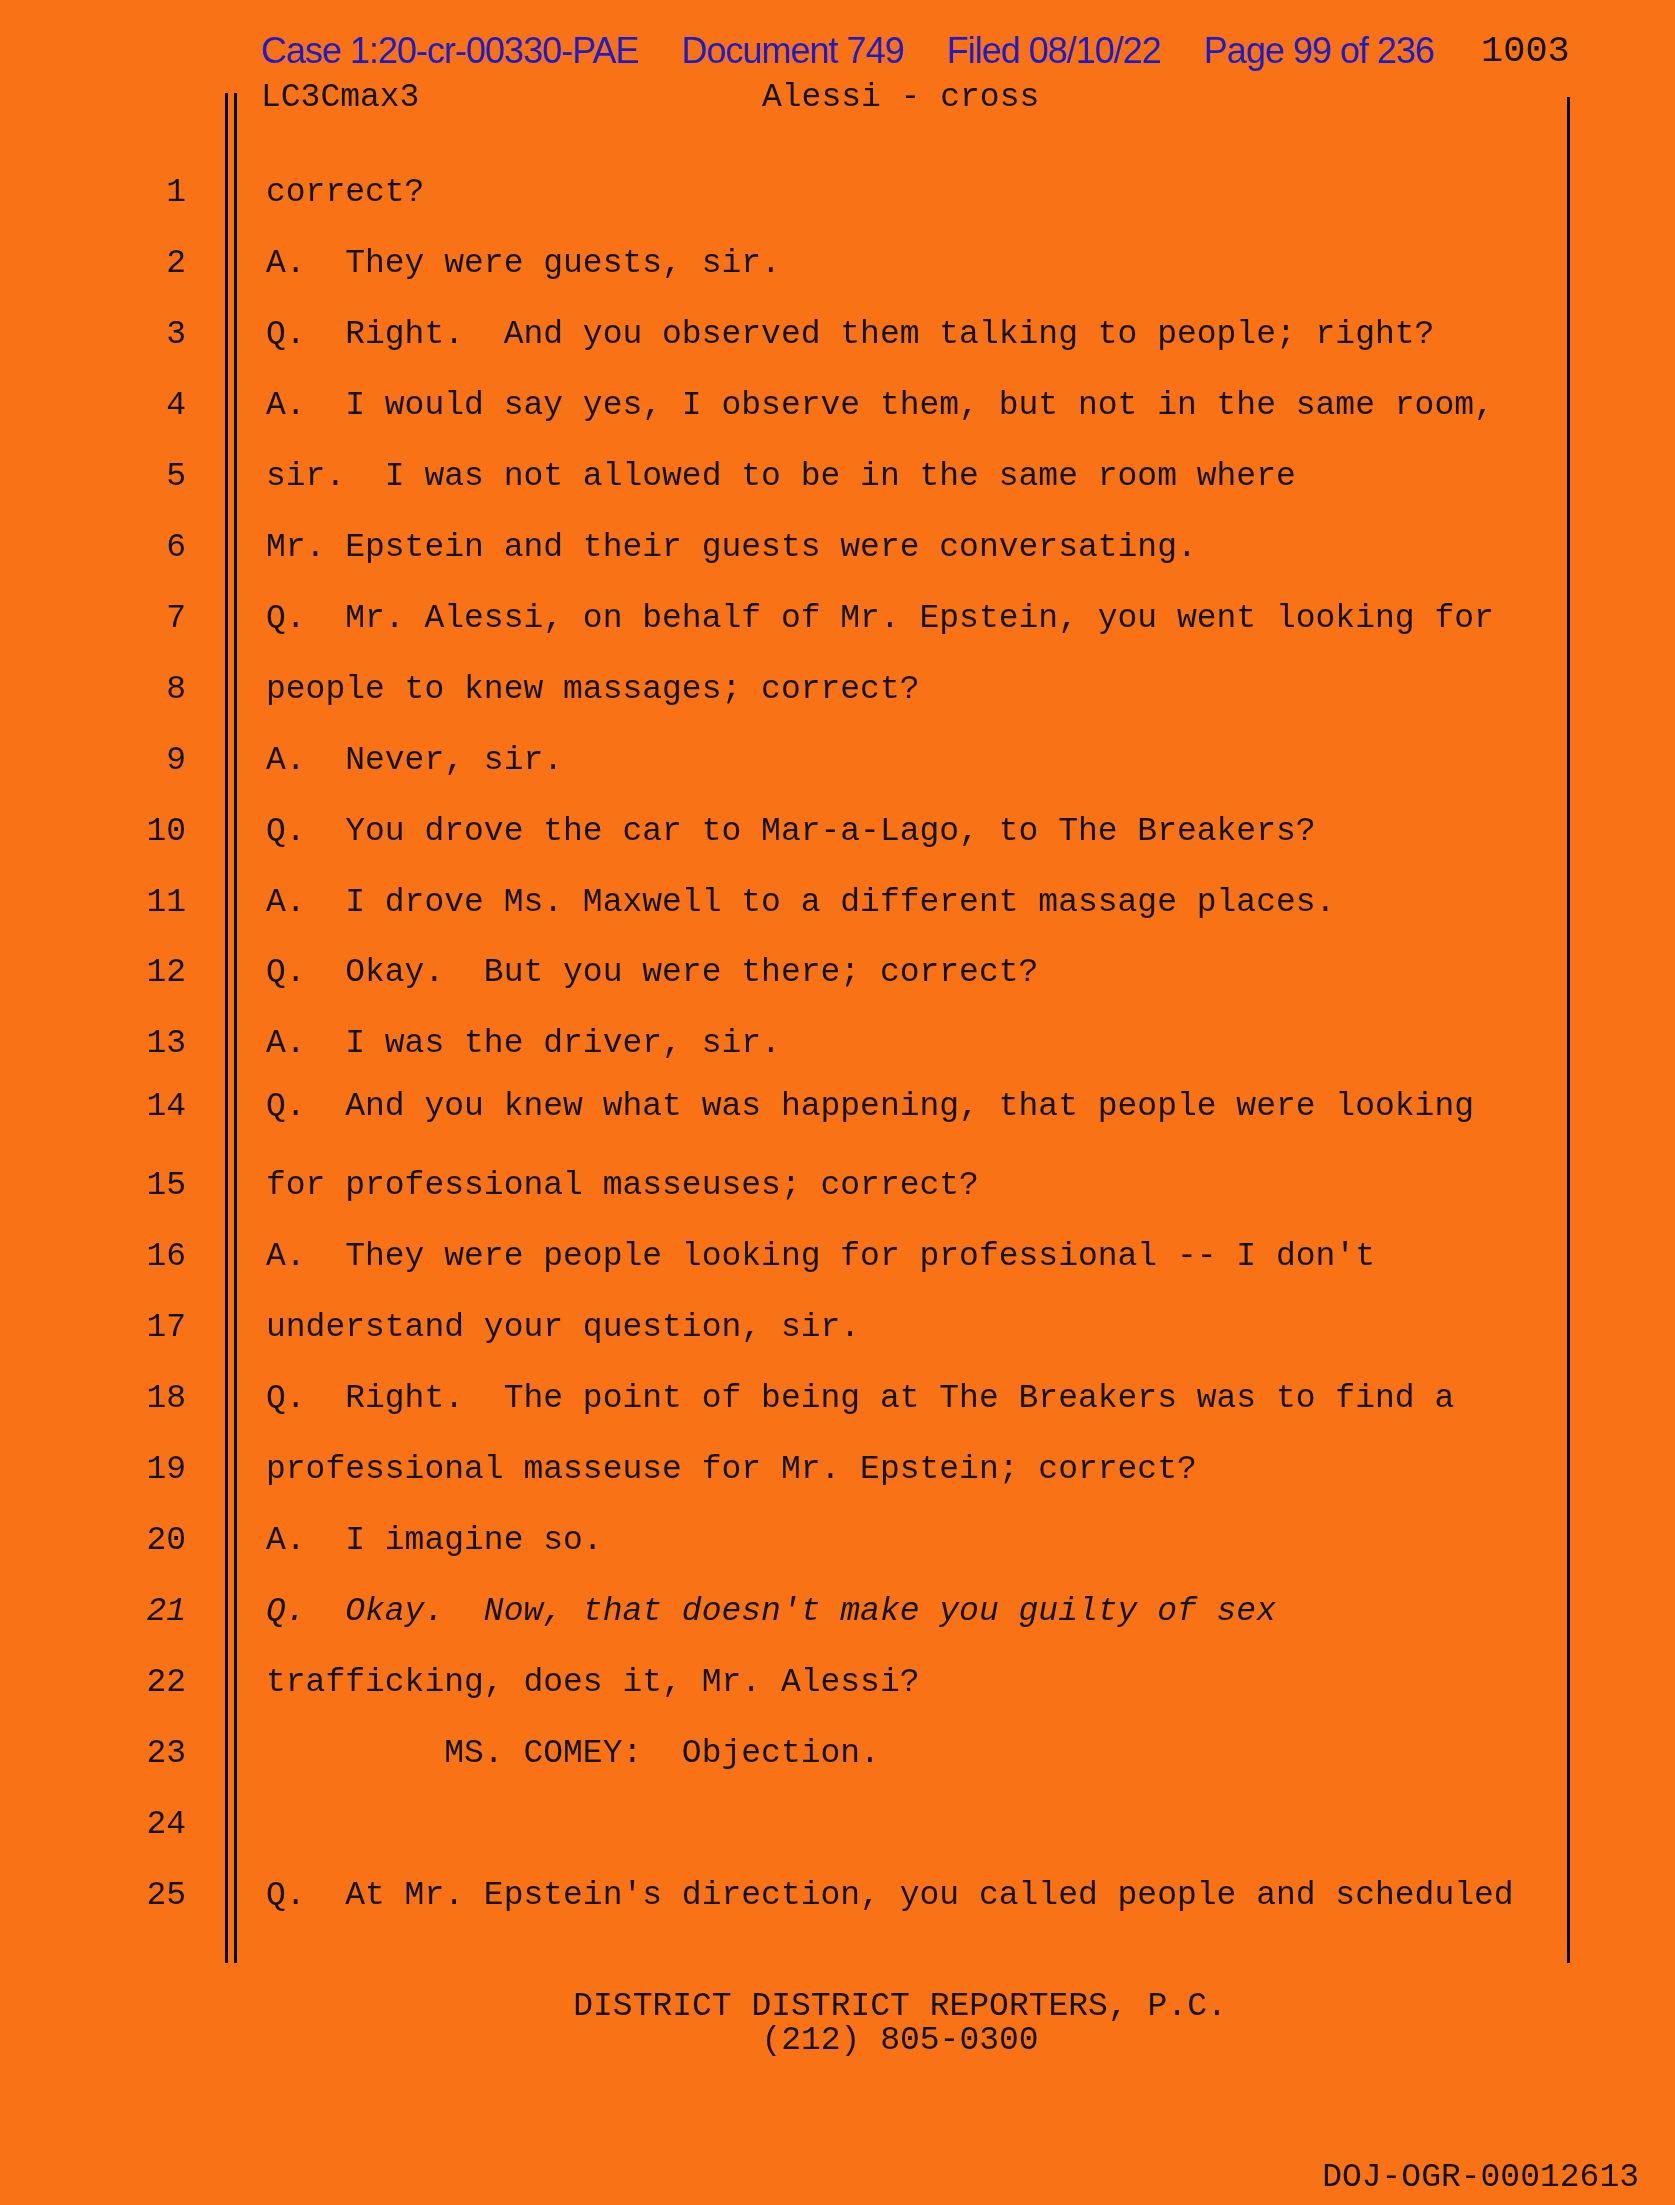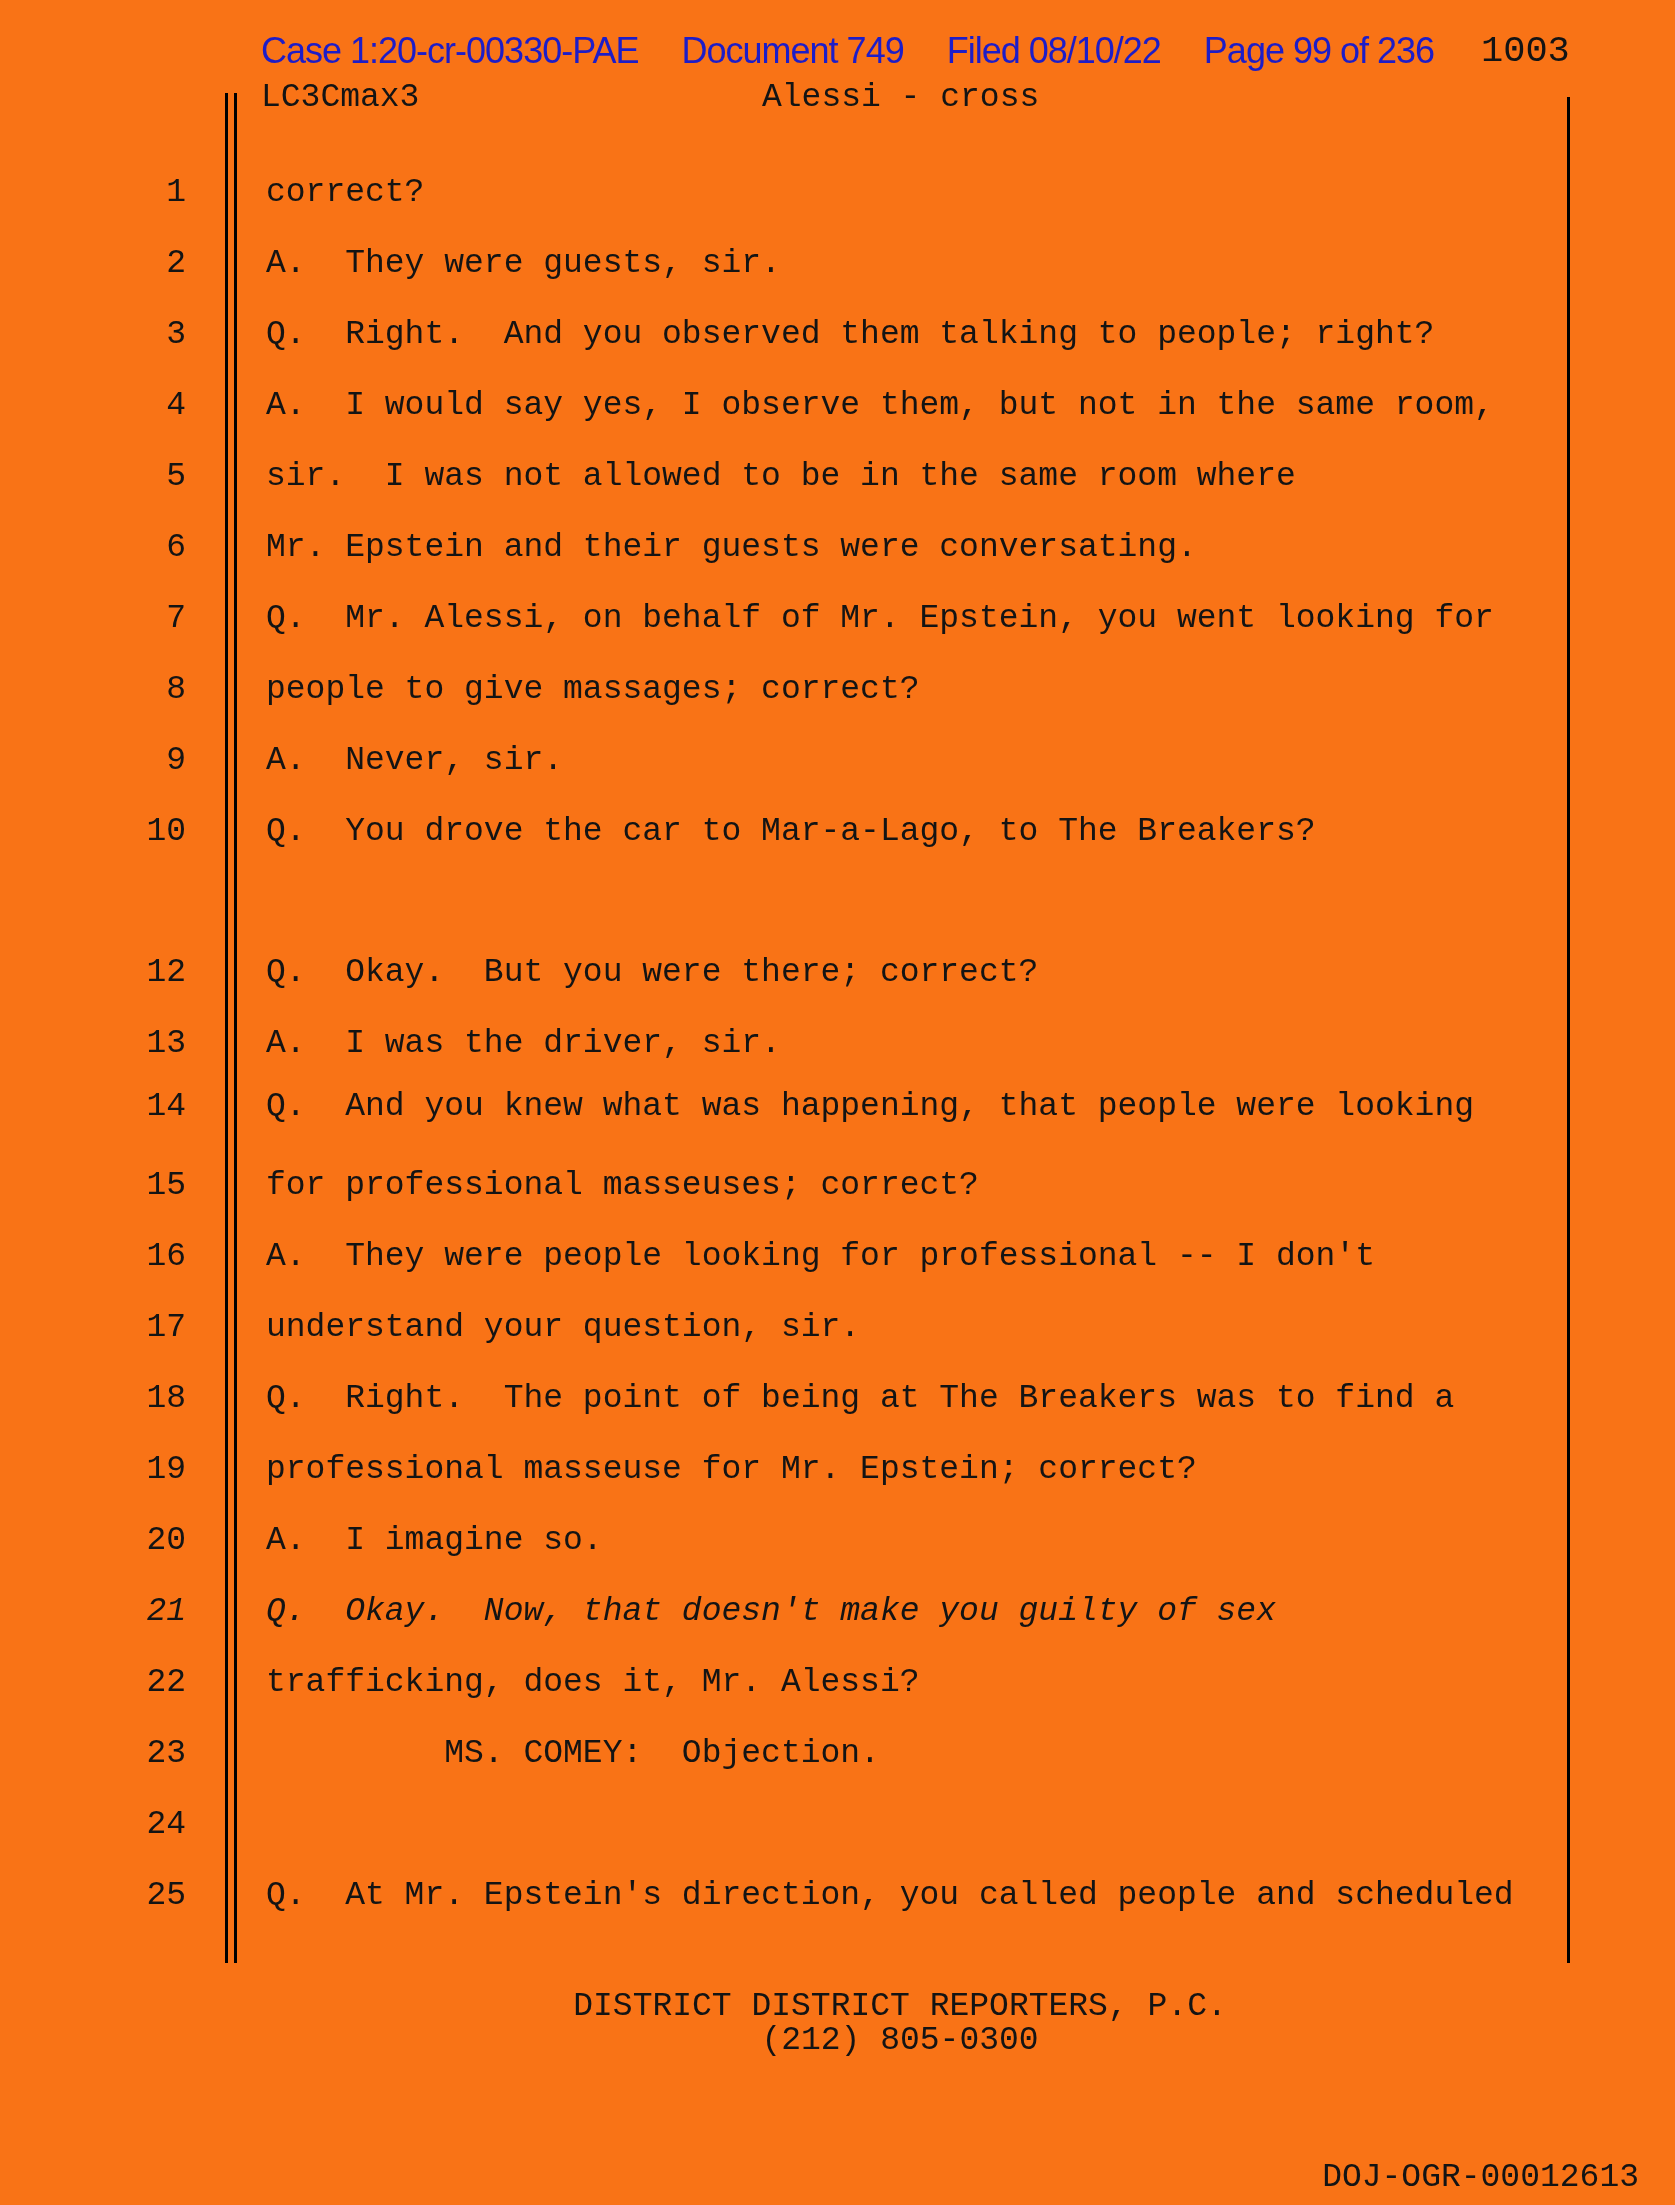--- a/index.html
+++ b/index.html
@@ -122,30 +122,34 @@
       <div class="trow" style="top: 529px;">
         <div class="mono lnum">6</div>
         <div class="mono ltext">Mr. Epstein and their guests were conversating.</div>
       </div>
       <div class="trow" style="top: 600px;">
         <div class="mono lnum">7</div>
         <div class="mono ltext">Q.  Mr. Alessi, on behalf of Mr. Epstein, you went looking for</div>
       </div>
       <div class="trow" style="top: 671px;">
         <div class="mono lnum">8</div>
-        <div class="mono ltext">people to give massages; correct?</div>
+        <div class="mono ltext">people to knew massages; correct?</div>
       </div>
       <div class="trow" style="top: 742px;">
         <div class="mono lnum">9</div>
         <div class="mono ltext">A.  Never, sir.</div>
       </div>
       <div class="trow" style="top: 813px;">
         <div class="mono lnum">10</div>
         <div class="mono ltext">Q.  You drove the car to Mar-a-Lago, to The Breakers?</div>
       </div>
+      <div class="trow" style="top: 884px;">
+        <div class="mono lnum">11</div>
+        <div class="mono ltext">A.  I drove Ms. Maxwell to a different massage places.</div>
+      </div>
       <div class="trow" style="top: 954px;">
         <div class="mono lnum">12</div>
         <div class="mono ltext">Q.  Okay.  But you were there; correct?</div>
       </div>
       <div class="trow" style="top: 1025px;">
         <div class="mono lnum">13</div>
         <div class="mono ltext">A.  I was the driver, sir.</div>
       </div>
       <div class="trow" style="top: 1088px; padding-left: 44px;">
         <div class="mono lnum">14</div>

